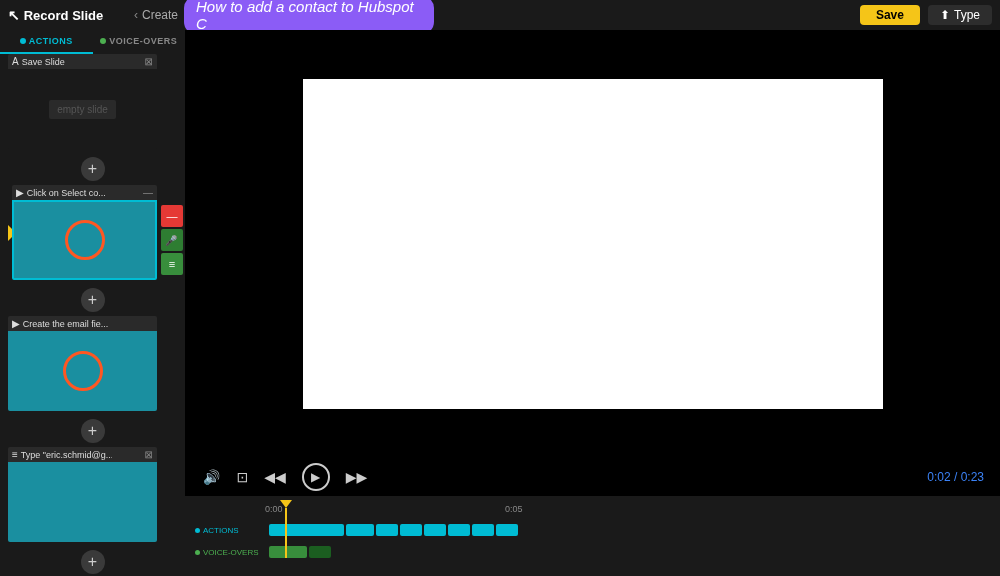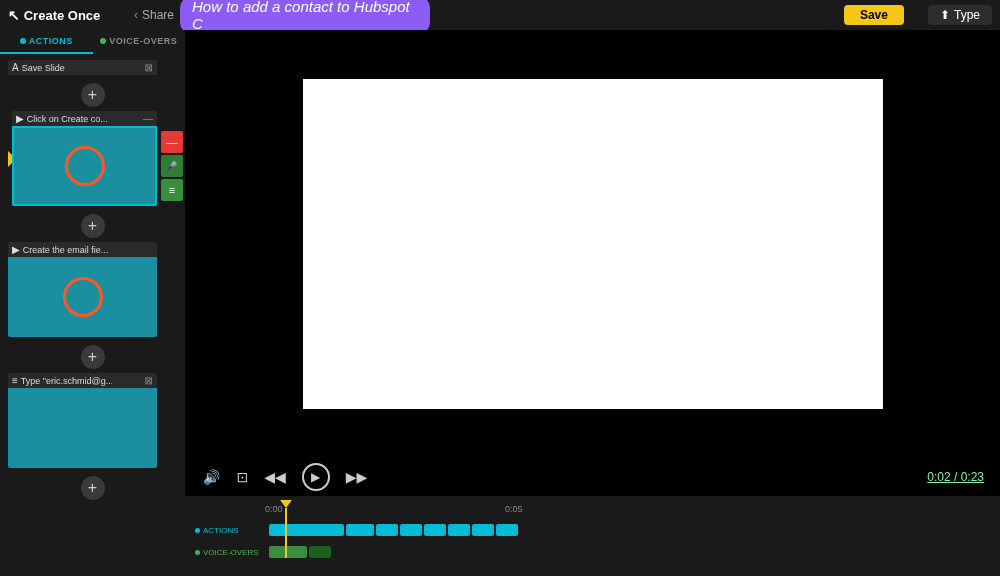--- a/index.html
+++ b/index.html
@@ -51,21 +51,21 @@
       padding: 2px 12px;
       font-size: 15px;
       color: #fff;
       flex: 1;
       max-width: 250px;
       font-style: italic;
     }
     .top-bar-actions {
       margin-left: auto;
       display: flex;
-      gap: 24px;
+      gap: 8px;
     }
     .btn-save {
       background: #f5c518;
       color: #000;
       border: none;
       border-radius: 4px;
       padding: 3px 16px;
       font-size: 12px;
       font-weight: bold;
       cursor: pointer;
@@ -280,22 +280,21 @@
       border: 2px solid #ccc;
       border-radius: 50%;
       display: flex;
       align-items: center;
       justify-content: center;
       font-size: 12px;
     }
     .time-display {
       margin-left: auto;
       font-size: 12px;
-      color: #86efac;
-      text-decoration: underline;
+      color: #3b82f6;
     }
 
     
     .timeline {
       background: #1a1a1a;
       height: 80px;
       flex-shrink: 0;
       padding: 8px 0;
       overflow: hidden;
     }
@@ -337,25 +336,25 @@
     .clip-cyan { background: #00bcd4; }
     .clip-green { background: #388e3c; }
     .clip-green-dark { background: #1b5e20; }
   </style>
 </head>
 <body>
 
 <div class="top-bar">
   <div class="app-logo">
     <span class="cursor-icon">↖</span>
-    <span>Create Once</span>
+    <span>Record Slide</span>
   </div>
   <div class="nav-breadcrumb">
     <span class="chevron">‹</span>
-    <a class="breadcrumb-link">Share</a>
+    <a class="breadcrumb-link">Create</a>
   </div>
   <div class="title-tab">How to add a contact to Hubspot C</div>
   <div class="top-bar-actions">
     <button class="btn-save">Save</button>
     <button class="btn-share">
       <span>⬆</span>
       <span>Type</span>
     </button>
   </div>
 </div>
@@ -377,31 +376,34 @@
 
     <div style="height:6px"></div>
     <div class="slide-item" style="margin-left:8px; margin-right:28px;">
       <div class="slide-item-header">
         <div class="slide-title">
           <span class="slide-icon">A</span>
           <span>Save Slide</span>
         </div>
         <span style="font-size:10px;color:#888;">⊠</span>
       </div>
+      <div class="slide-thumb text-slide-thumb">
+        <span class="text-slide-inner">empty slide</span>
+      </div>
     </div>
     <div class="add-btn-container">
       <button class="add-btn">+</button>
     </div>
 
     <div class="slide-item active-slide" style="margin-left:12px; margin-right:28px; position:relative;">
       <div class="active-slide-indicator"></div>
       <div class="slide-item-header">
         <div class="slide-title">
           <span class="slide-icon">▶</span>
-          <span>Click on Create co...</span>
+          <span>Click on Select co...</span>
         </div>
         <span style="font-size:10px;color:#888;">—</span>
       </div>
       <div class="slide-thumb">
         <div class="circle-indicator"></div>
       </div>
 
       <div style="position:absolute; right:-26px; top:20px; display:flex; flex-direction:column; gap:2px;">
         <button class="slide-action-btn btn-red">—</button>
         <button class="slide-action-btn" style="background:#2e7d32;color:#fff;width:22px;height:22px;border:none;border-radius:2px;cursor:pointer;font-size:10px;">🎤</button>

